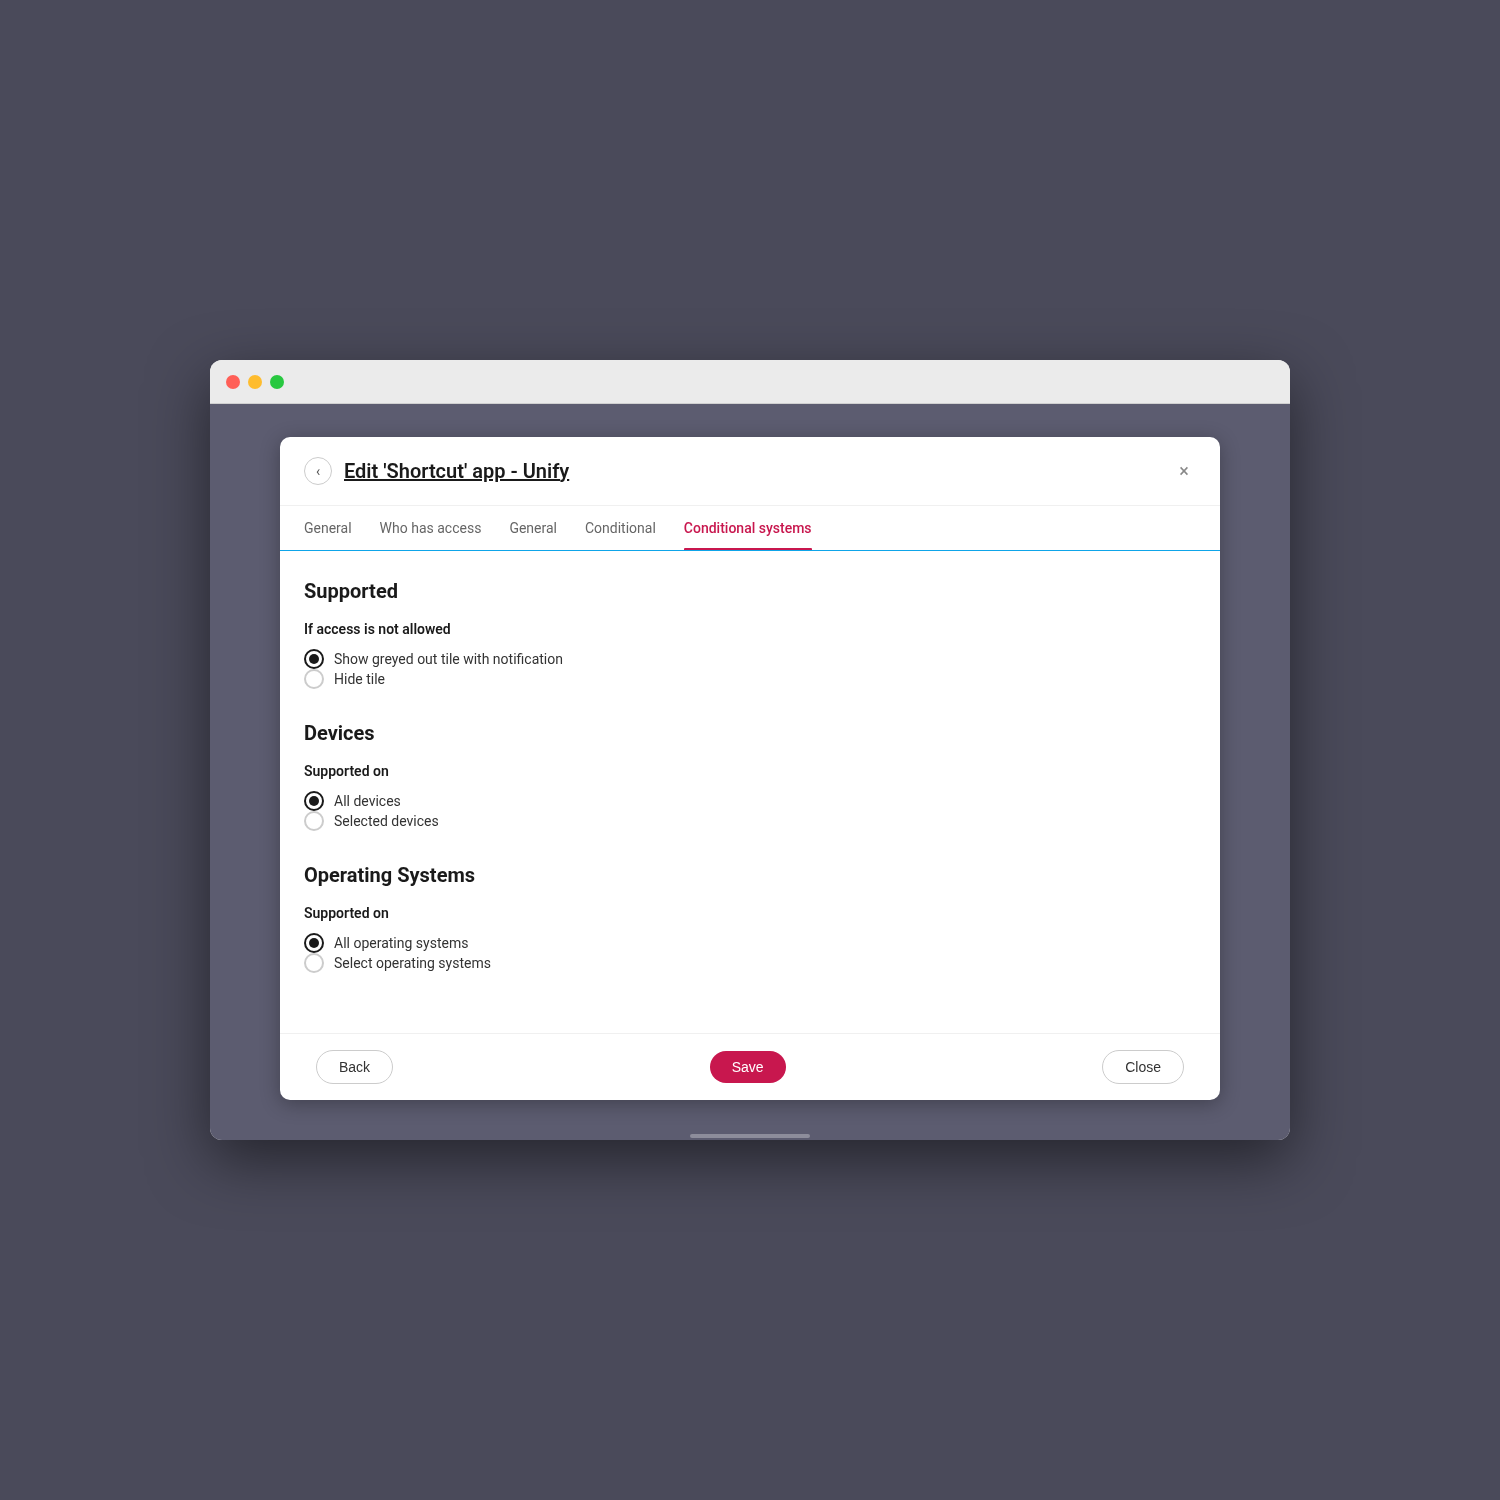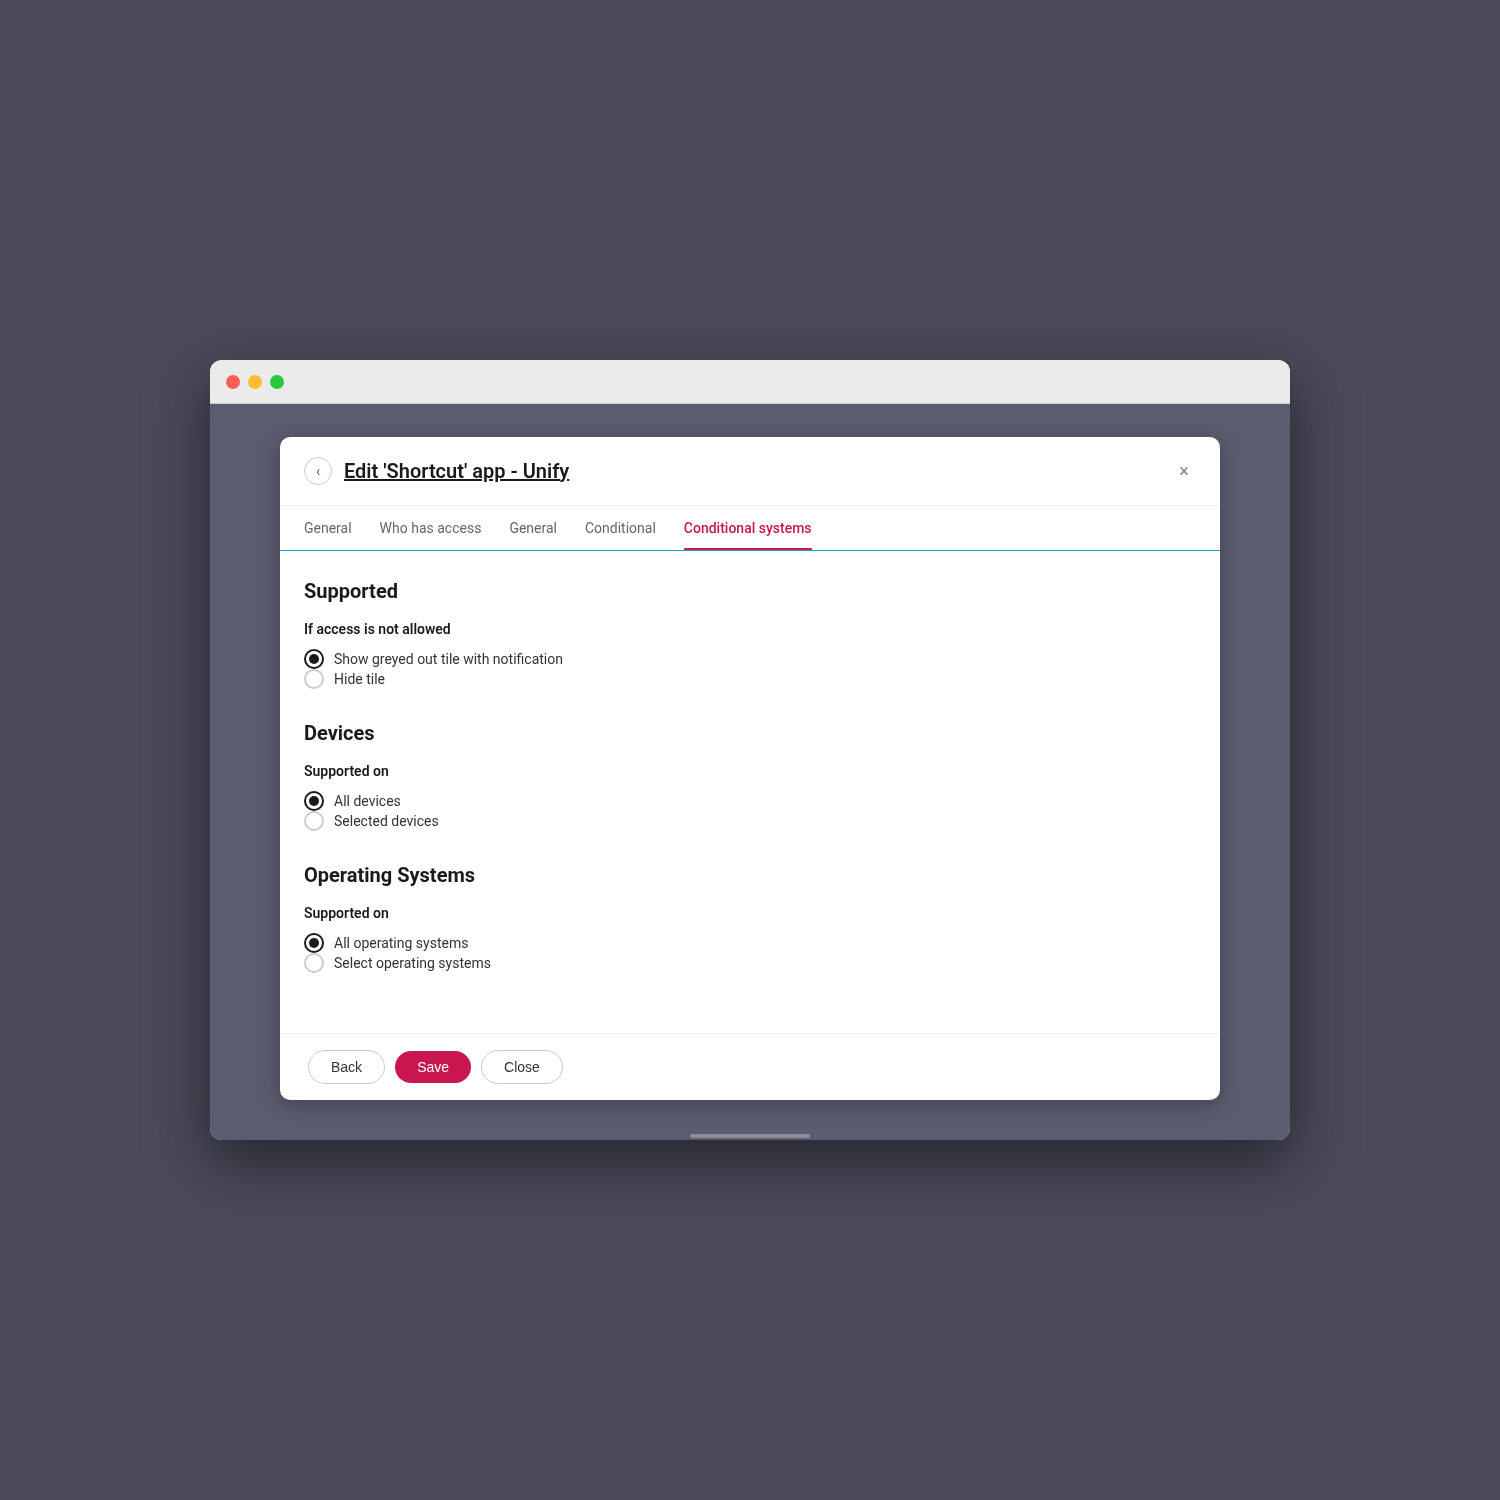--- a/index.html
+++ b/index.html
@@ -207,23 +207,23 @@
       background: #1a1a1a;
     }
 
     .radio-label {
       font-size: 14px;
       color: #333;
     }
 
     .dialog-footer {
       display: flex;
-      justify-content: flex-start;
-      align-items: center;
-      padding: 16px 28px;
+      justify-content: space-between;
+      align-items: center;
+      padding: 16px 36px;
       border-top: 1px solid #f0f0f0;
       gap: 10px;
       flex-shrink: 0;
     }
 
     .btn {
       padding: 8px 22px;
       border-radius: 20px;
       font-size: 14px;
       cursor: pointer;

